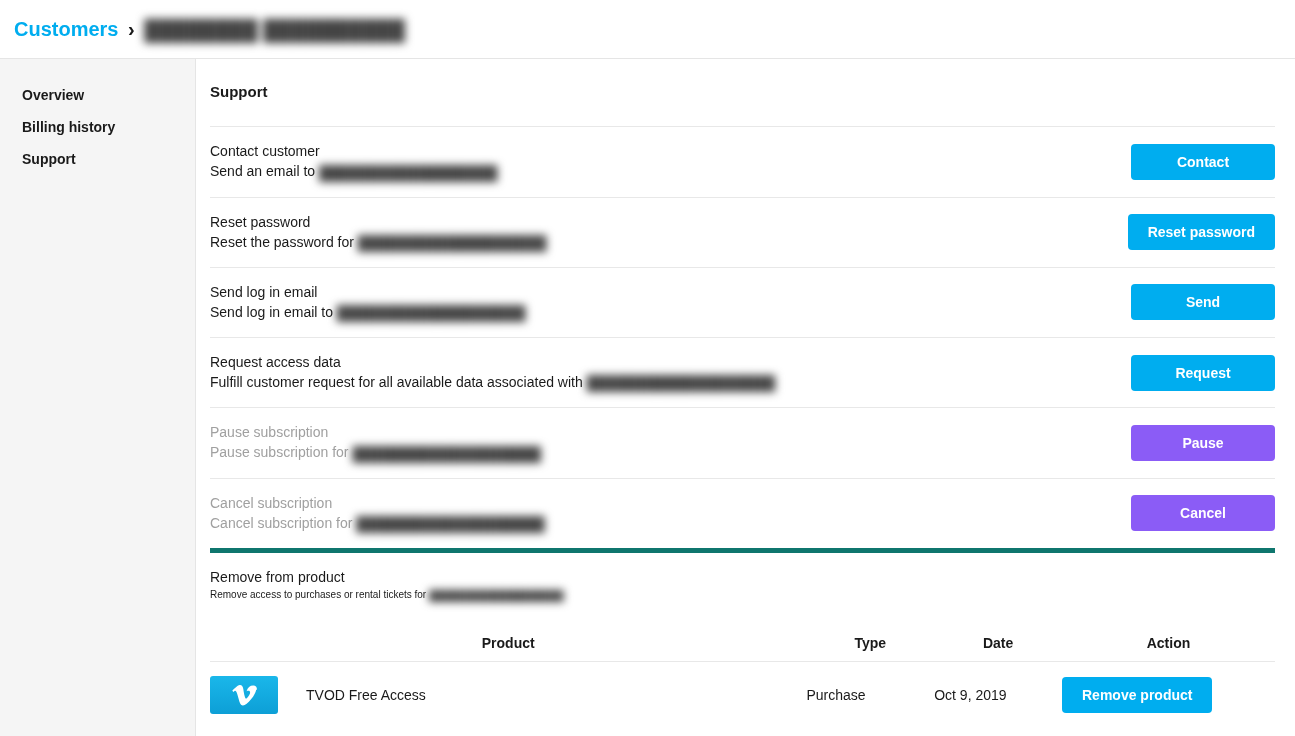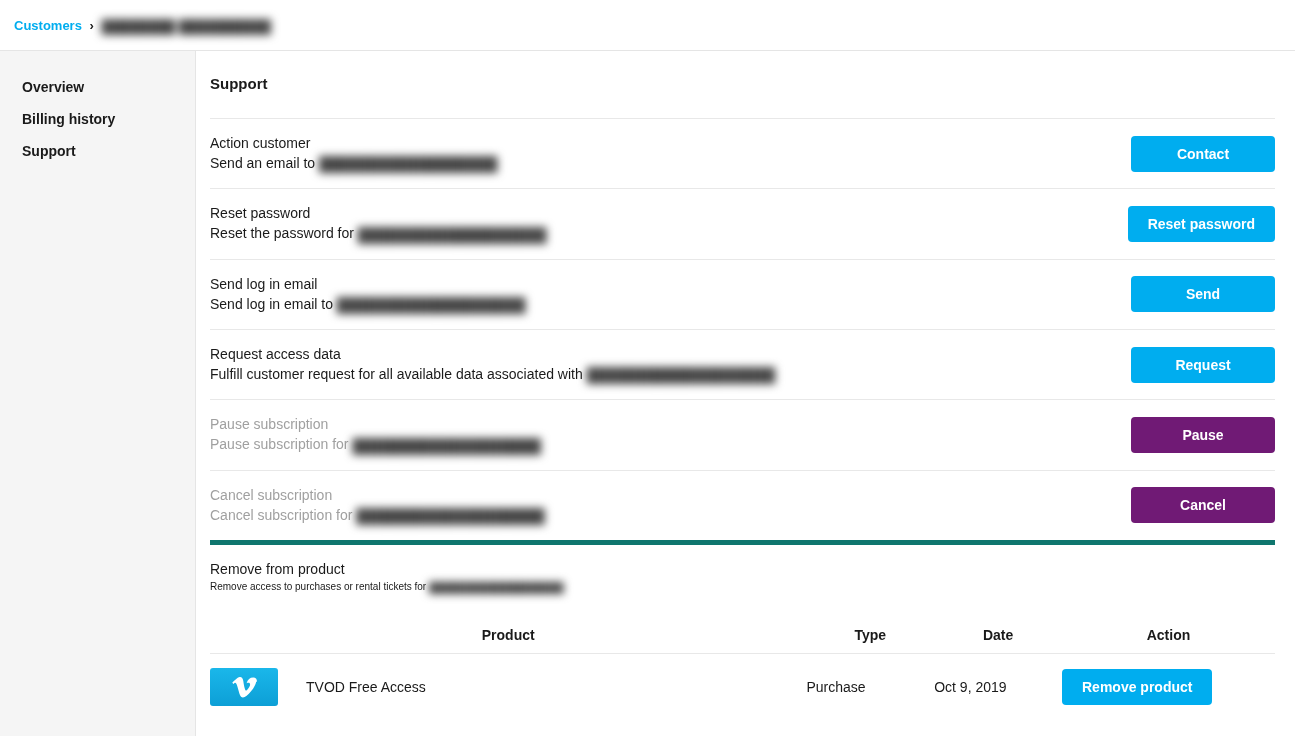--- a/index.html
+++ b/index.html
@@ -5,21 +5,21 @@
   * { box-sizing: border-box; margin: 0; padding: 0; }
   body {
     font-family: -apple-system, BlinkMacSystemFont, "Segoe UI", Helvetica, Arial, sans-serif;
     font-size: 14px;
     color: #1a1a1a;
     background: #fff;
   }
   .breadcrumb {
     padding: 18px 14px 16px;
     border-bottom: 1px solid #e5e5e5;
-    font-size: 13px;
+    font-size: 20px;
     font-weight: 600;
   }
   .breadcrumb a { color: #00adef; text-decoration: none; }
   .breadcrumb .sep { color: #1a1a1a; margin: 0 4px; }
   .blur {
     display: inline-block;
     filter: blur(4px);
     color: #444;
     user-select: none;
     vertical-align: middle;
@@ -75,21 +75,21 @@
     border-radius: 4px;
     padding: 0 20px;
     min-width: 144px;
     height: 36px;
     font-size: 14px;
     font-weight: 600;
     cursor: pointer;
     text-align: center;
   }
   .btn.disabled {
-    background: #701a75;
+    background: #8b5cf6;
     cursor: default;
   }
   .remove-section {
     padding: 16px 0 0;
     border-top: 5px solid #0f766e;
   }
   .remove-section .title { font-size: 14px; margin-bottom: 4px; }
   .remove-section .desc { font-size: 10px; }
   .product-table { width: 100%; border-collapse: collapse; margin-top: 24px; }
   .product-table th {
@@ -127,21 +127,21 @@
     <div class="nav-item">Overview</div>
     <div class="nav-item">Billing history</div>
     <div class="nav-item">Support</div>
   </nav>
 
   <main class="content">
     <h1 class="page-title">Support</h1>
 
     <div class="section">
       <div class="text">
-        <div class="title">Action customer</div>
+        <div class="title">Contact customer</div>
         <div class="desc">
           <span>Send an email to </span><span class="blur">██████████████████</span>
         </div>
       </div>
       <button class="btn">Contact</button>
     </div>
 
     <div class="section">
       <div class="text">
         <div class="title">Reset password</div>

